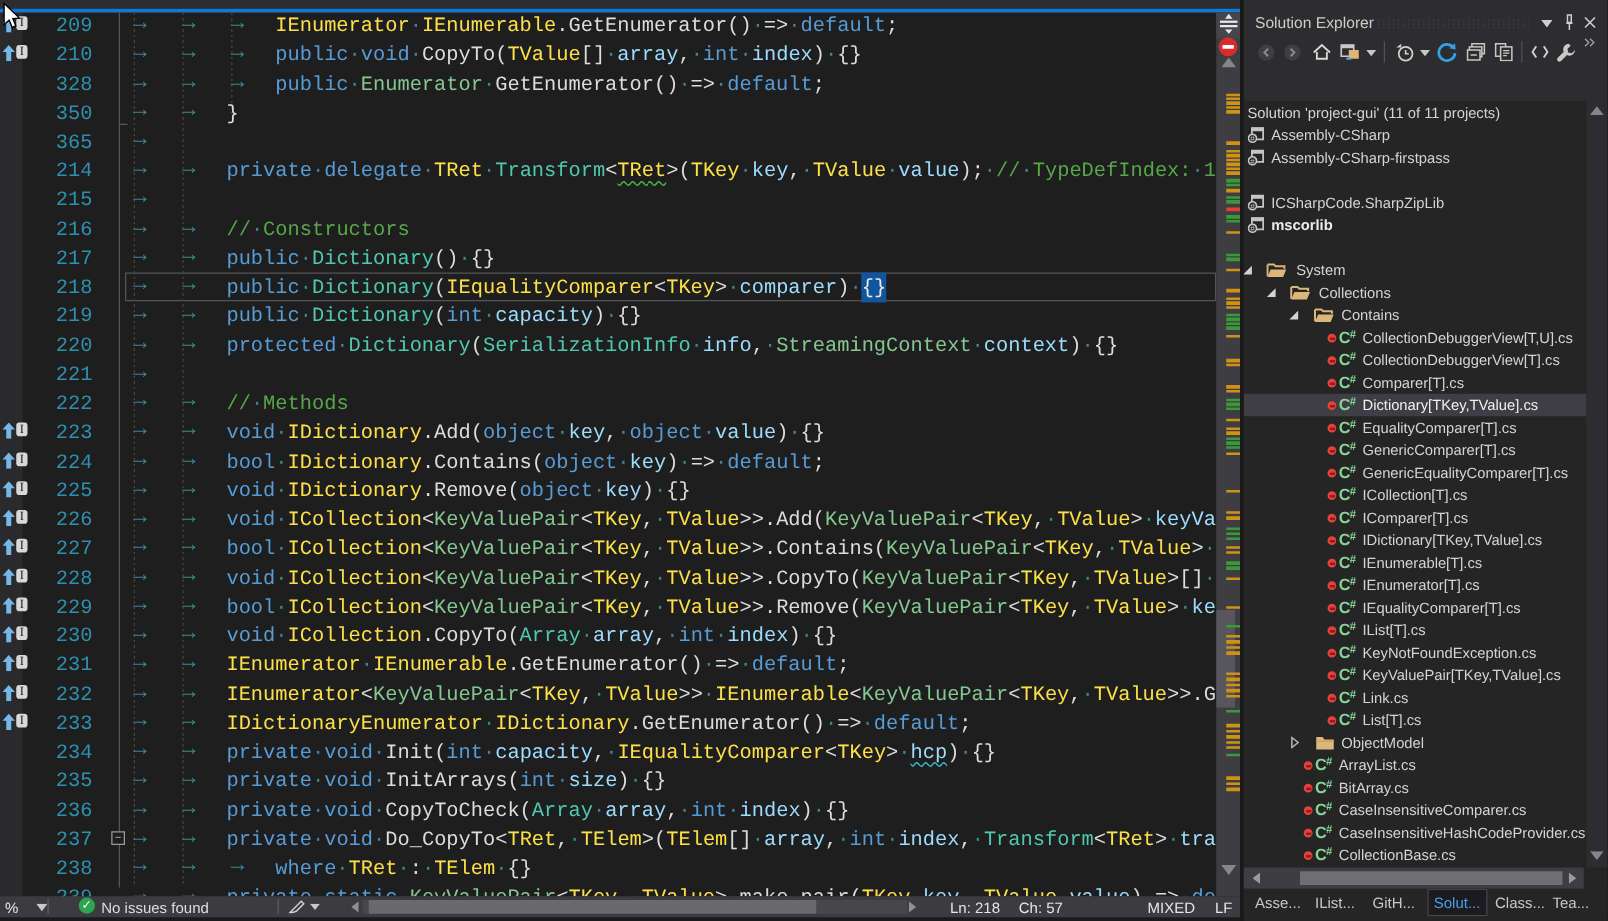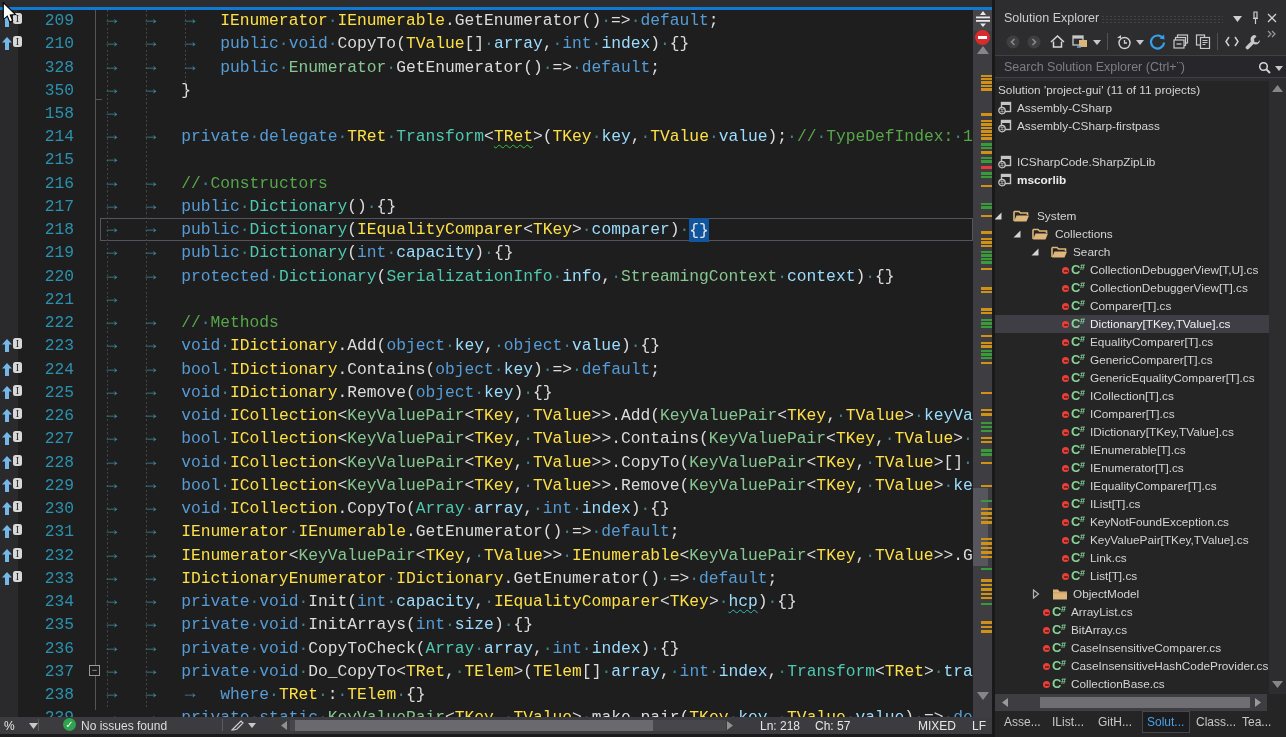--- a/index.html
+++ b/index.html
@@ -120,21 +120,21 @@
 <div class="cl" style="top:627.0px"><span class="tb">→</span><span class="sp">   </span><span class="tb">→</span><span class="sp">   </span><span class="k">private</span><span class="w">·</span><span class="k">void</span><span class="w">·</span><span class="pl">CopyToCheck(</span><span class="cls">Array</span><span class="w">·</span><span class="pr">array</span><span class="pl">,</span><span class="w">·</span><span class="k">int</span><span class="w">·</span><span class="pr">index</span><span class="pl">)</span><span class="w">·</span><span class="pl">{}</span></div>
 <div class="cl" style="top:650.2px"><span class="tb">→</span><span class="sp">   </span><span class="tb">→</span><span class="sp">   </span><span class="k">private</span><span class="w">·</span><span class="k">void</span><span class="w">·</span><span class="pl">Do_CopyTo&lt;</span><span class="ifc">TRet</span><span class="pl">,</span><span class="w">·</span><span class="ifc">TElem</span><span class="pl">&gt;(</span><span class="ifc">TElem</span><span class="pl">[]</span><span class="w">·</span><span class="pr">array</span><span class="pl">,</span><span class="w">·</span><span class="k">int</span><span class="w">·</span><span class="pr">index</span><span class="pl">,</span><span class="w">·</span><span class="cls">Transform</span><span class="pl">&lt;</span><span class="ifc">TRet</span><span class="pl">&gt;</span><span class="w">·</span><span class="pr">tra</span></div>
 <div class="cl" style="top:673.5px"><span class="tb">→</span><span class="sp">   </span><span class="tb">→</span><span class="sp">   </span><span class="tb">→</span><span class="sp">   </span><span class="k">where</span><span class="w">·</span><span class="ifc">TRet</span><span class="w">·</span><span class="pl">:</span><span class="w">·</span><span class="ifc">TElem</span><span class="w">·</span><span class="pl">{}</span></div>
 <div class="cl" style="top:696.7px"><span class="tb">→</span><span class="sp">   </span><span class="tb">→</span><span class="sp">   </span><span class="k">private</span><span class="w">·</span><span class="k">static</span><span class="w">·</span><span class="st">KeyValuePair</span><span class="pl">&lt;</span><span class="ifc">TKey</span><span class="pl">,</span><span class="w">·</span><span class="ifc">TValue</span><span class="pl">&gt;</span><span class="w">·</span><span class="pl">make_pair(</span><span class="ifc">TKey</span><span class="w">·</span><span class="pr">key</span><span class="pl">,</span><span class="w">·</span><span class="ifc">TValue</span><span class="w">·</span><span class="pr">value</span><span class="pl">)</span><span class="w">·</span><span class="pl">=&gt;</span><span class="w">·</span><span class="k">de</span></div>
   </div>
   <div id="lnarea">
 <div class="ln" style="top:9.0px">209</div>
 <div class="ln" style="top:32.2px">210</div>
 <div class="ln" style="top:55.5px">328</div>
 <div class="ln" style="top:78.7px">350</div>
-<div class="ln" style="top:102.0px">158</div>
+<div class="ln" style="top:102.0px">365</div>
 <div class="ln" style="top:125.2px">214</div>
 <div class="ln" style="top:148.4px">215</div>
 <div class="ln" style="top:171.7px">216</div>
 <div class="ln" style="top:194.9px">217</div>
 <div class="ln" style="top:218.2px">218</div>
 <div class="ln" style="top:241.4px">219</div>
 <div class="ln" style="top:264.6px">220</div>
 <div class="ln" style="top:287.9px">221</div>
 <div class="ln" style="top:311.1px">222</div>
 <div class="ln" style="top:334.4px">223</div>
@@ -389,30 +389,20 @@
   <svg style="position:absolute;left:230px;top:36px" width="14" height="11" viewBox="0 0 14 11">
         <path d="M4 1 L1 5.5 L4 10 M10 1 L13 5.5 L10 10" stroke="#d0d0d0" stroke-width="1.5" fill="none"></path>
       </svg>
   <svg style="position:absolute;left:250px;top:34px" width="16" height="16" viewBox="0 0 16 16">
         <path d="M10 1 A4.5 4.5 0 0 0 5.5 5.5 C5.5 6.2 5.7 6.9 6 7.4 L1.2 12.2 A1.8 1.8 0 0 0 3.8 14.8 L8.6 10 C9.1 10.3 9.8 10.5 10.5 10.5 A4.5 4.5 0 0 0 15 6 L12.5 8.5 L9.5 8 L9 5 L11.5 2.5 Z" fill="#c8c8c8"></path>
       </svg>
   <svg style="position:absolute;left:272px;top:30px" width="10" height="8" viewBox="0 0 10 8">
         <path d="M1 1 L4 4 L1 7 M5 1 L8 4 L5 7" stroke="#9a9a9a" stroke-width="1.2" fill="none"></path>
       </svg>
 
-  <div id="searchbox">
-        <span class="stxt">Search Solution Explorer (Ctrl+¨)</span>
-    <svg style="position:absolute;left:263px;top:5px" width="13" height="13" viewBox="0 0 13 13">
-          <circle cx="5.5" cy="5.5" r="3.8" fill="none" stroke="#d8d8d8" stroke-width="1.5"></circle>
-          <path d="M8.5 8.5 L12 12" stroke="#d8d8d8" stroke-width="1.8"></path>
-        </svg>
-    <svg style="position:absolute;left:280px;top:10px" width="8" height="5">
-          <path d="M0 0 L8 0 L4 5 Z" fill="#c8c8c8"></path>
-        </svg>
-  </div>
   <div id="tree">
 <div class="trow" style="top:0px">
           <span class="ttxt" style="left:3px">Solution 'project-gui' (11 of 11 projects)</span>
         </div>
 <div class="trow" style="top:18px">
           <span style="position:absolute;left:3px;top:2px">
             <svg class="pic" width="14" height="14" viewBox="0 0 14 14">
               <rect x="3.5" y="1.5" width="9" height="9" fill="none" stroke="#c5c5c5" stroke-width="1.4"></rect>
               <rect x="3" y="1" width="10" height="3" fill="#c5c5c5"></rect>
               <circle cx="4" cy="9.6" r="3.2" fill="#252526" stroke="#c5c5c5" stroke-width="1.3"></circle>
@@ -490,21 +480,21 @@
               <path d="M8.5 1.5 L8.5 8.5 L1.5 8.5 Z" fill="#d4d4d4"></path>
             </svg>
           </span>
           <span style="position:absolute;left:56px;top:2px">
             <svg class="pic" width="17" height="14" viewBox="0 0 17 14">
               <path d="M1 2.5 L6 2.5 L7.5 4 L14.5 4 L14.5 6" fill="none" stroke="#dcb67a" stroke-width="1.6"></path>
               <path d="M1 12 L1 2.5" stroke="#dcb67a" stroke-width="1.6"></path>
               <path d="M3.5 6.5 L16 6.5 L13.5 12.5 L1 12.5 Z" fill="#dcb67a"></path>
             </svg>
           </span>
-          <span class="ttxt" style="left:78px">Search</span>
+          <span class="ttxt" style="left:78px">Contains</span>
         </div>
 <div class="trow" style="top:180px">
           <span class="rdot" style="left:67px"></span>
           <span class="csic" style="left:76px">C<span class="csh">#</span></span>
           <span class="ttxt" style="left:95px">CollectionDebuggerView[T,U].cs</span>
         </div>
 <div class="trow" style="top:198px">
           <span class="rdot" style="left:67px"></span>
           <span class="csic" style="left:76px">C<span class="csh">#</span></span>
           <span class="ttxt" style="left:95px">CollectionDebuggerView[T].cs</span>

